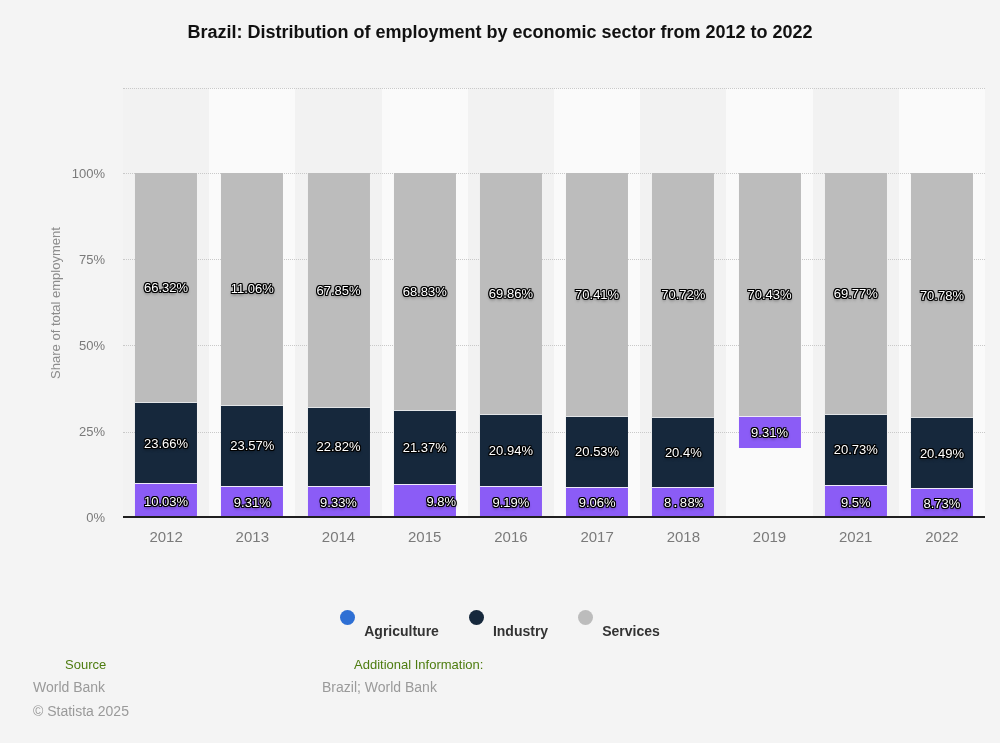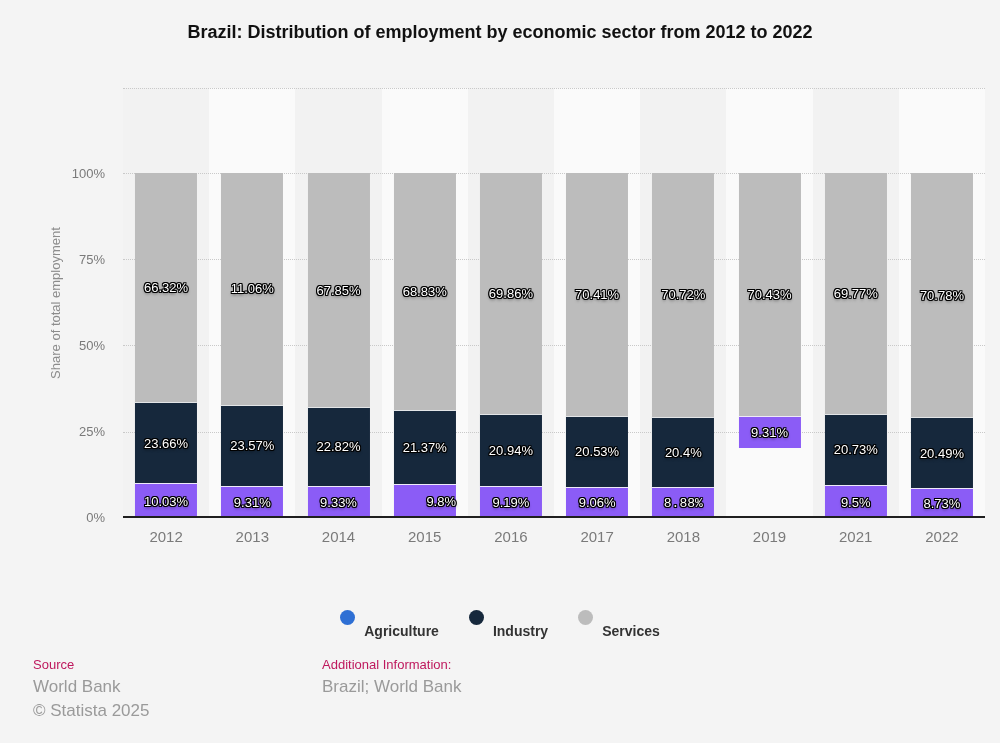--- a/index.html
+++ b/index.html
@@ -70,22 +70,22 @@
     position:absolute; left:0; top:595px; width:1000px;
     display:flex; justify-content:center; align-items:center; gap:30px;
   }
   .legend-item { display:flex; align-items:center; gap:9px; }
   .legend-dot { width:15px; height:15px; border-radius:50%; }
   .legend-label { font-size:14px; font-weight:bold; color:#333;margin-top:28px; }
 
   .footer { position:absolute; left:0; top:657px; width:1000px; font-size:13px; }
   .source-block { position:absolute; left:33px; top:0; }
   .additional-block { position:absolute; left:322px; top:0; }
-  .footer-head { color:#be185d; margin-bottom:5px; }
-  .footer-line { color:#9a9a9a; font-size:17px; line-height:18px;margin-top:6px; }
+  .footer-head { color:#4d7c0f; margin-bottom:5px;margin-left:32px; }
+  .footer-line { color:#9a9a9a; font-size:14px; line-height:18px;margin-top:6px; }
 </style>
 </head>
 <body>
 
 <div class="page">
 
   <div class="chart-title">Brazil: Distribution of employment by economic sector from 2012 to 2022</div>
 
   <div class="y-axis-title">Share of total employment</div>
 

